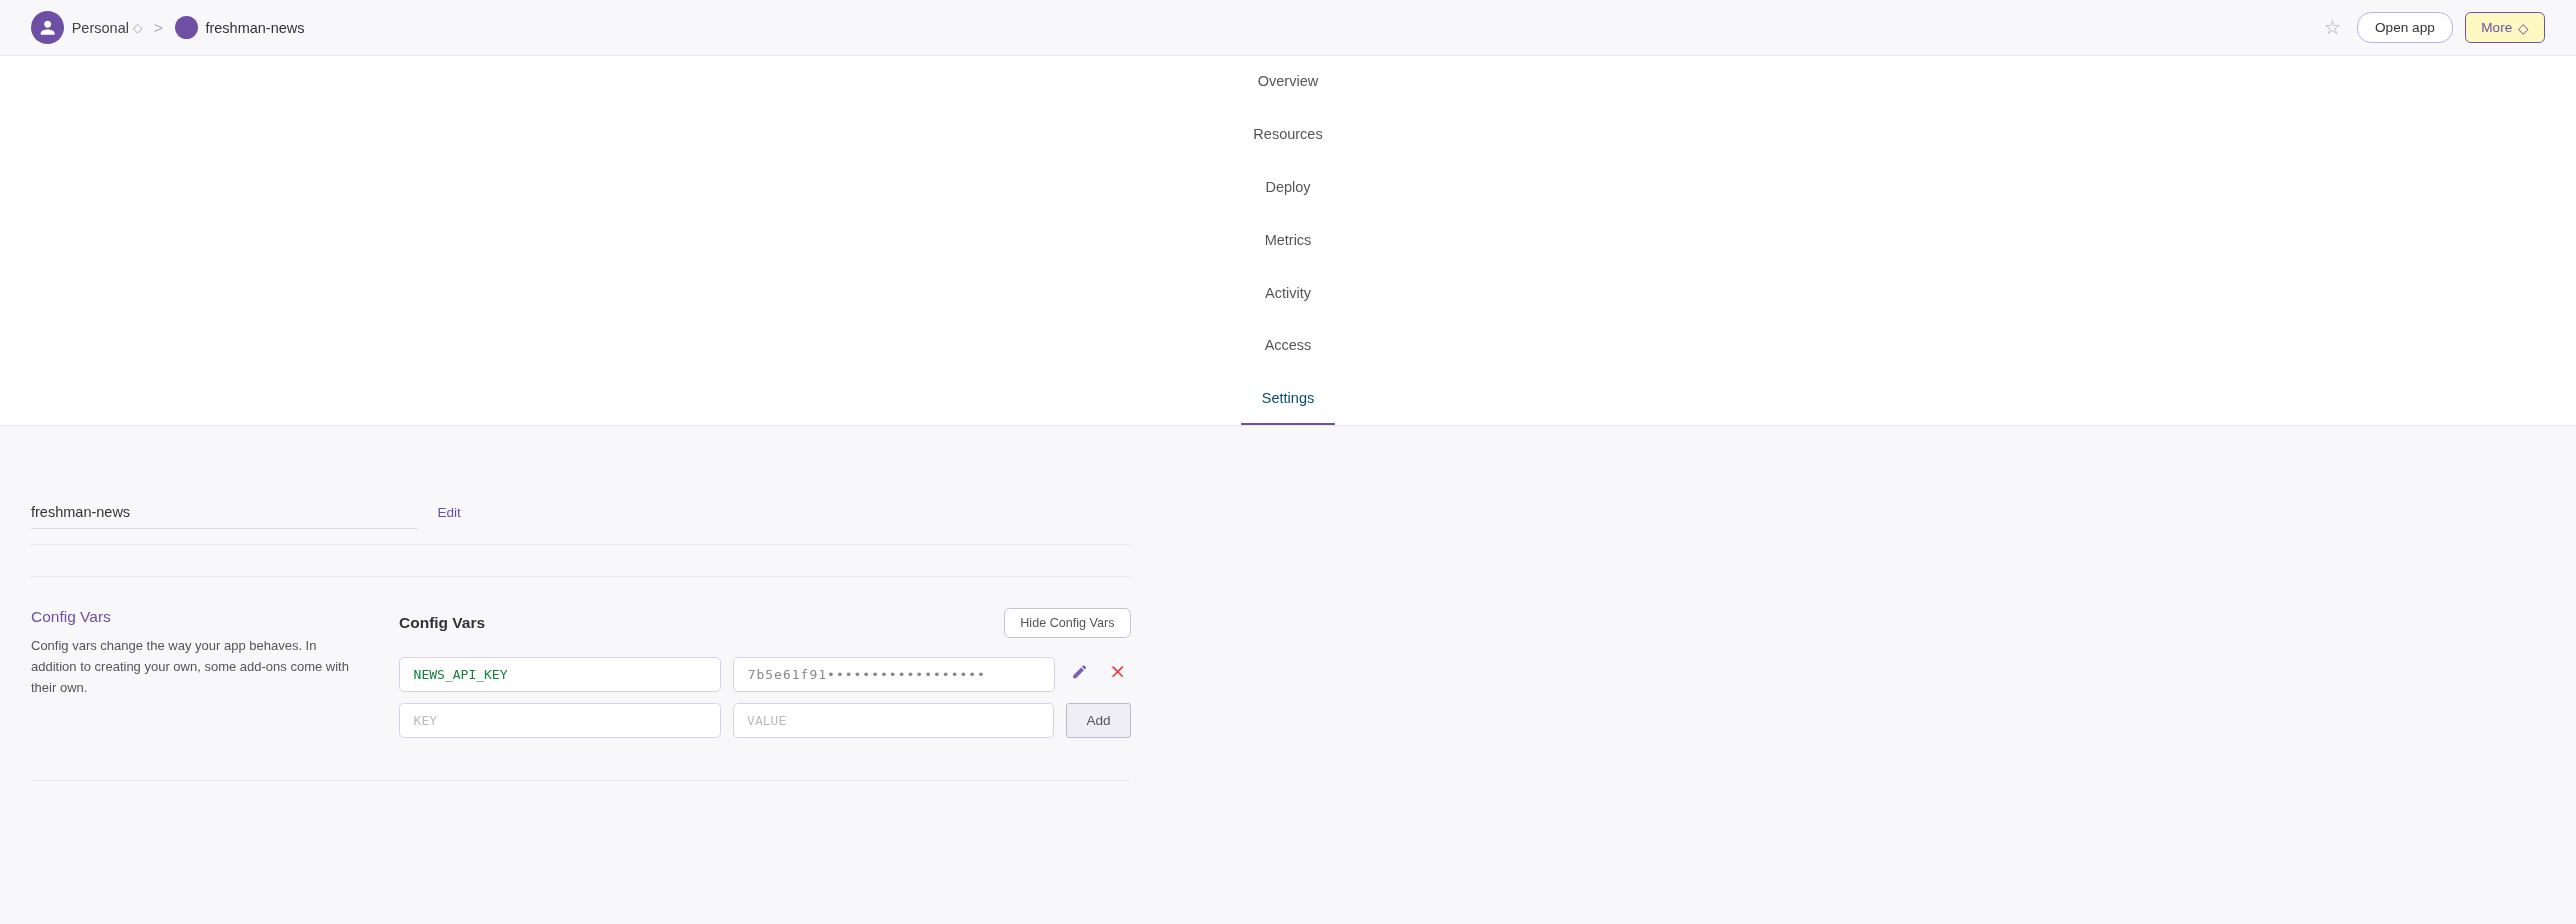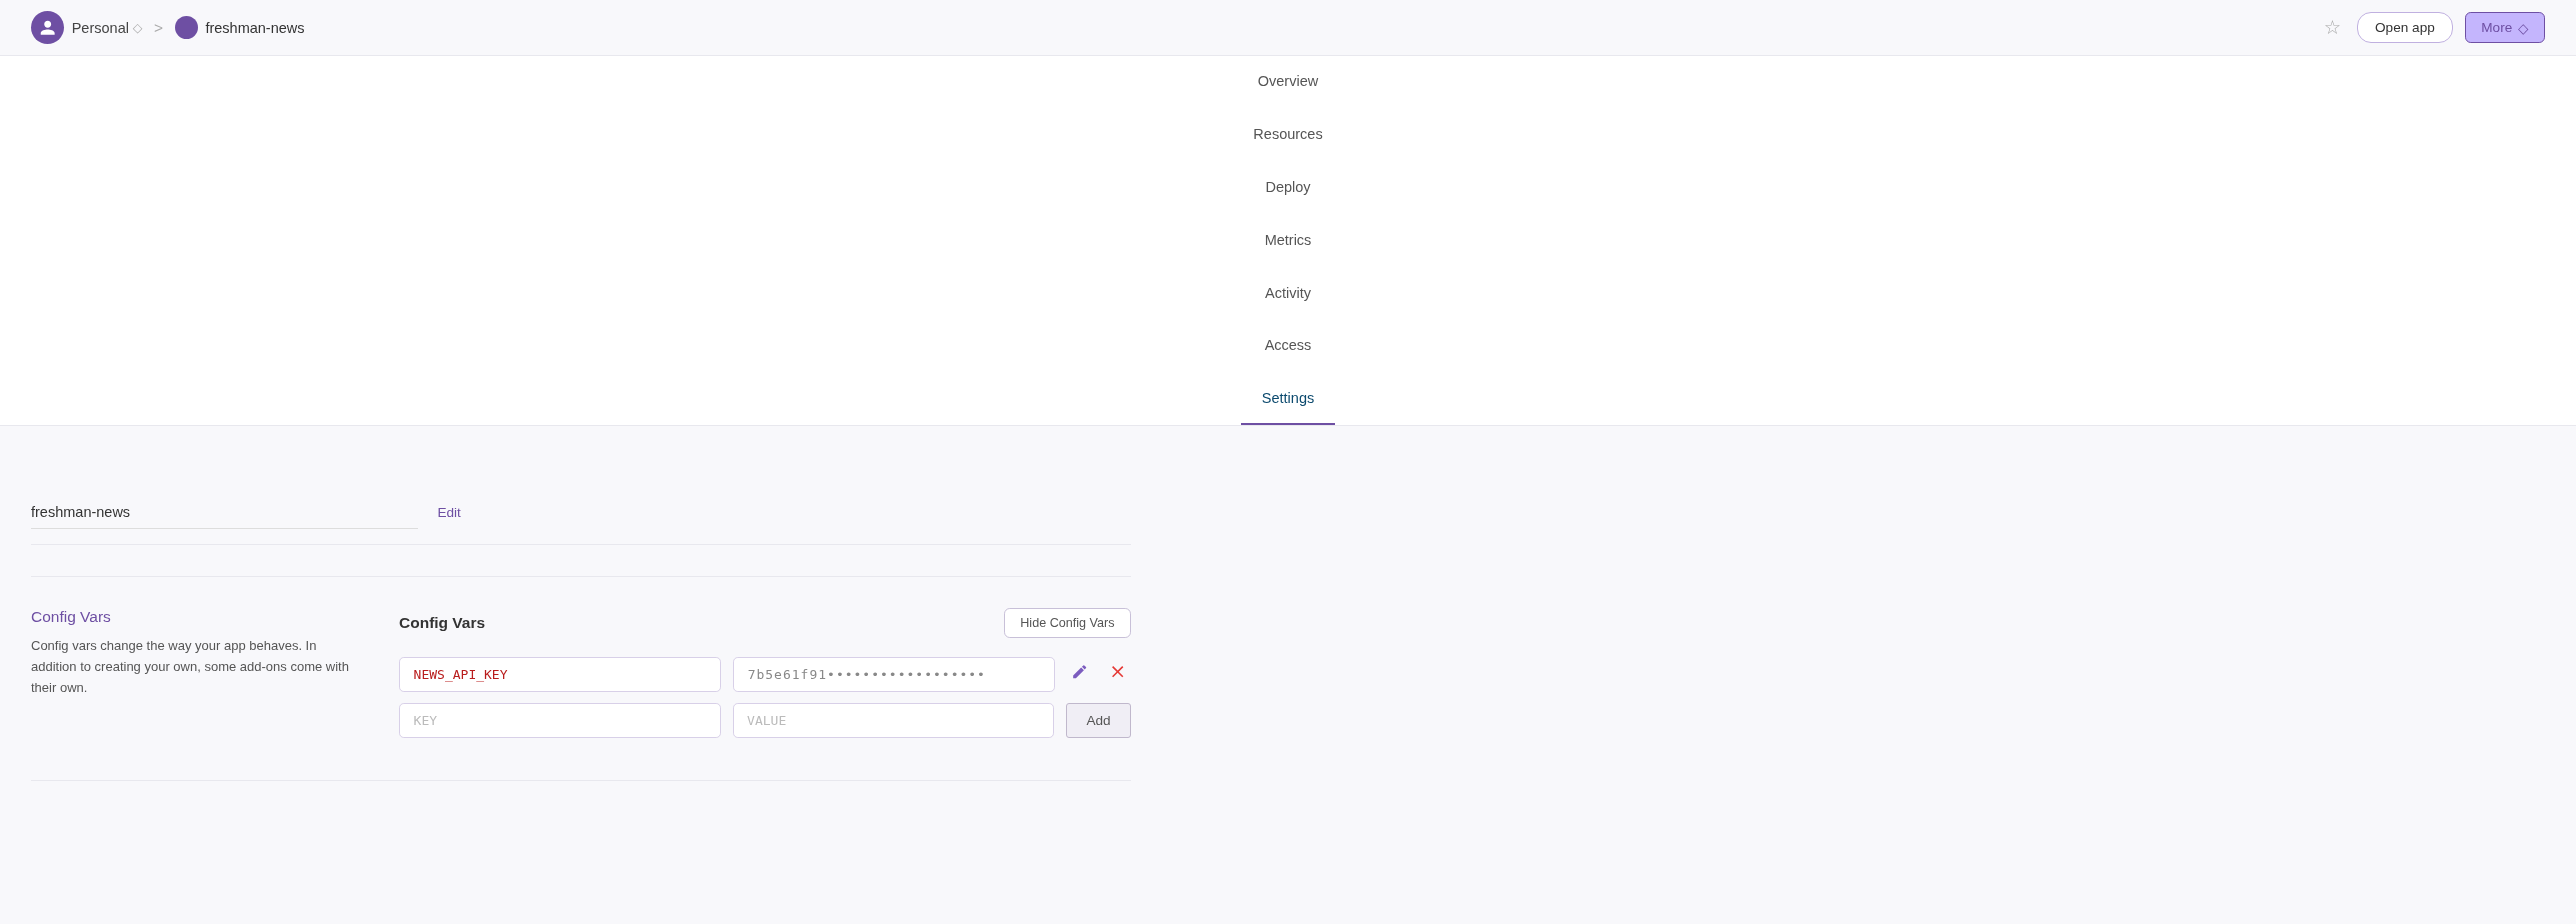--- a/index.html
+++ b/index.html
@@ -84,21 +84,21 @@
       background: white;
       border-radius: 14px;
       font-size: 13.6px;
       color: #333;
       cursor: pointer;
       font-weight: 500;
     }
     .more-btn {
       padding: 6.8px 15.5px;
       border: 1.5px solid #6e4fa3;
-      background: #c4b5fd;
+      background: #fef9c3;
       border-radius: 5.8px;
       font-size: 13.6px;
       color: #6e4fa3;
       cursor: pointer;
       font-weight: 500;
       display: flex;
       align-items: center;
       gap: 5.8px;
     }
 
@@ -214,21 +214,21 @@
       align-items: center;
       gap: 11.6px;
       margin-bottom: 11.6px;
     }
     .config-var-input {
       flex: 1;
       padding: 8.7px 13.6px;
       border: 1.5px solid #d8d0e8;
       border-radius: 4.8px;
       font-size: 13px;
-      color: #b91c1c;
+      color: #15803d;
       background: white;
       font-family: monospace;
     }
     .config-var-input.value-field {
       color: #888;
       letter-spacing: 1px;
     }
     .config-var-input::placeholder {
       color: #bbb;
       letter-spacing: 0;

